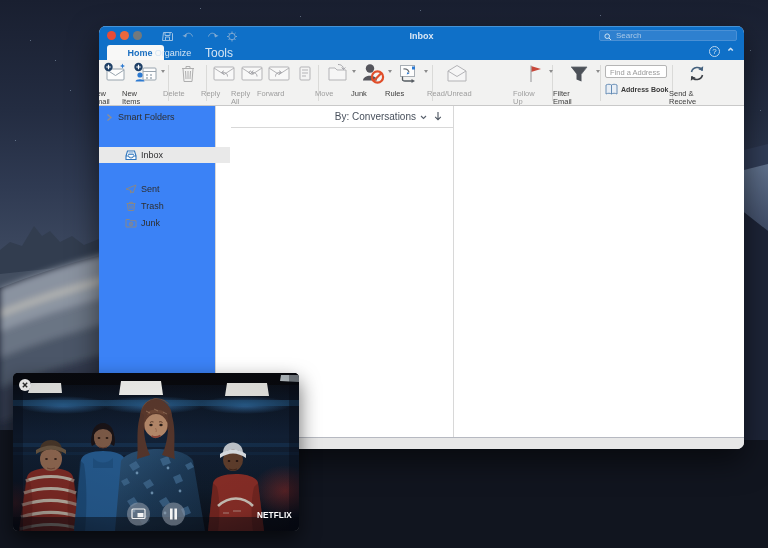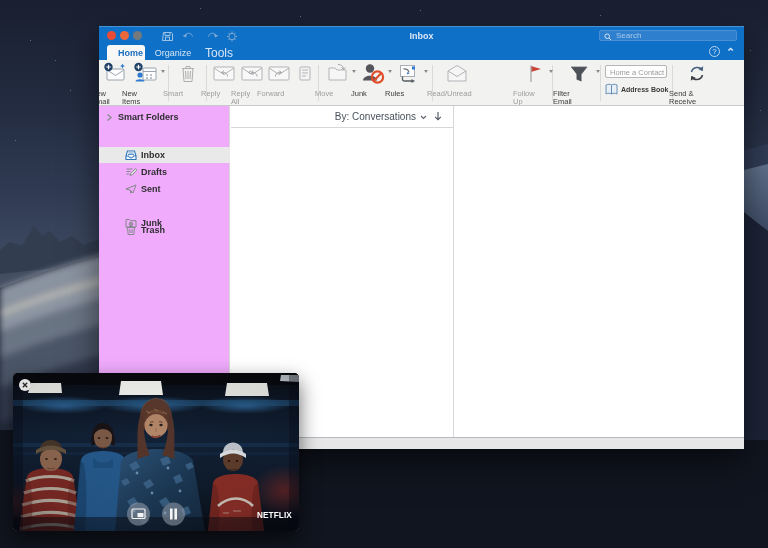--- a/index.html
+++ b/index.html
@@ -69,21 +69,21 @@
         <rect x="55" y="60" width="1" height="1"></rect>
       <rect x="750" y="50" width="1" height="1"></rect>
         <rect x="760" y="110" width="1" height="1"></rect>
       <rect x="420" y="10" width="1" height="1"></rect>
         <rect x="600" y="15" width="1" height="1"></rect>
       <rect x="200" y="8" width="1" height="1"></rect>
         <rect x="300" y="16" width="1" height="1"></rect>
     </g>
   </svg>
 
-  <div class="abs" id="win" style="left:99px;top:26px;width:645px;height:423px;border-radius:0;background:#ffffff;box-shadow:0 12px 30px rgba(0,0,0,0.55);overflow:hidden;">
+  <div class="abs" id="win" style="left:99px;top:26px;width:645px;height:423px;border-radius:7px;background:#ffffff;box-shadow:0 12px 30px rgba(0,0,0,0.55);overflow:hidden;">
 
     <div class="abs" style="left:0;top:0;width:645px;height:19px;background:#0f70c8;border-top:1px solid #4593d6;">
       <div class="abs" style="left:8px;top:4px;width:9px;height:9px;border-radius:50%;background:#ea4b35;"></div>
       <div class="abs" style="left:21px;top:4px;width:9px;height:9px;border-radius:50%;background:#ec683c;"></div>
       <div class="abs" style="left:34px;top:4px;width:9px;height:9px;border-radius:50%;background:#73797c;"></div>
 
       <svg class="abs" style="left:63px;top:3px" width="180" height="13" viewBox="0 0 180 13" fill="none" stroke="#9dc1e4" stroke-width="1">
         <path d="M1.5,2.5 h8 l1,1 v7 h-10 Z M3,2.5 v3 h5 v-3 M3.5,10.5 v-3.5 h4 v3.5"></path>
         <path d="M23,5 c3,-3 6.5,-2 7.5,1.5" stroke="#7fa9d2" fill="none"></path>
         <path d="M20.5,5.8 l4.5,-1.8 -1,3.6 Z" fill="#7fa9d2" stroke="none"></path>
@@ -99,21 +99,21 @@
       <div class="abs" style="left:500px;top:3px;width:138px;height:11px;background:#2e80cf;border:1px solid #4a90d5;border-radius:2px;">
         <svg class="abs" style="left:4px;top:1.5px" width="8" height="8" viewBox="0 0 8 8">
             <circle cx="3.2" cy="3.2" r="2.3" fill="none" stroke="#cfe2f3" stroke-width="1"></circle>
             <path d="M5,5 L7,7" stroke="#cfe2f3" stroke-width="1"></path>
           </svg>
         <div class="abs" style="left:16px;top:0;height:9px;line-height:10px;color:#a9c8e8;font-size:8px;">Search</div>
       </div>
     </div>
 
     <div class="abs" style="left:0;top:19px;width:645px;height:15px;background:#0f70c8;">
-      <div class="abs" style="left:8px;top:0;width:38px;height:15px;background:#f8f8f7;border-radius:3px 3px 0 0;text-align:center;line-height:16px;color:#1a6ec0;font-size:9px;font-weight:bold;padding-left:9px;">Home</div>
+      <div class="abs" style="left:8px;top:0;width:57px;height:15px;background:#f8f8f7;border-radius:3px 3px 0 0;text-align:center;line-height:16px;color:#1a6ec0;font-size:9px;font-weight:bold;padding-left:9px;">Home</div>
       <div class="abs" style="left:52px;top:0;width:44px;height:15px;text-align:center;line-height:16px;color:#d5e5f4;font-size:9px;">Organize</div>
       <div class="abs" style="left:104px;top:0;width:32px;height:15px;text-align:center;line-height:16px;color:#d5e5f4;font-size:12px;">Tools</div>
       <div class="abs" style="left:610px;top:1px;width:11px;height:11px;border:1px solid #bcd6ee;border-radius:50%;color:#cfe2f3;font-size:8px;text-align:center;line-height:10px;">?</div>
       <div class="abs" style="left:627px;top:1px;color:#cfe2f3;font-size:11px;font-weight:bold;">⌃</div>
     </div>
 
     <div class="abs" id="toolbar" style="left:0;top:34px;width:645px;height:46px;background:#f2f2f1;border-bottom:1px solid #c9c9c9;overflow:hidden;">
 
       <div class="sep" style="left:69px"></div>
       <div class="sep" style="left:107px"></div>
@@ -147,21 +147,21 @@
         <div class="tlab dk">New<br>Items</div>
         <div class="caret" style="right:-1px;top:10px;"></div>
       </div>
 
       <div class="tbtn" style="left:72px;width:34px;">
         <svg width="20" height="24" viewBox="0 0 20 24" stroke="#aeaeae" fill="none" stroke-width="1">
           <path d="M5,6.5 h10 l-1,13 h-8 Z"></path>
           <path d="M4,6.5 h12 M8,4.5 h4 v2 h-4 Z"></path>
           <path d="M7.5,9 l0.5,8 M10,9 v8 M12.5,9 l-0.5,8"></path>
         </svg>
-        <div class="tlab gy">Smart</div>
+        <div class="tlab gy">Delete</div>
       </div>
 
       <div class="tbtn" style="left:110px;width:30px;">
         <svg width="24" height="24" viewBox="0 0 24 24" stroke="#b3b3b6" fill="none" stroke-width="1">
           <rect x="2" y="5" width="20" height="13" rx="1" fill="#f8f8f8"></rect>
           <path d="M2,6 L12,12.5 L22,6"></path>
           <path d="M15.5,14.5 c0,-3.5 -3,-4.5 -6,-4 M9.5,10.5 l2.4,-1.8 M9.5,10.5 l2.6,1.6" stroke="#a3a3a8"></path>
         </svg>
         <div class="tlab gy">Reply</div>
       </div>
@@ -245,21 +245,21 @@
       <div class="tbtn" style="left:462px;width:36px;">
         <svg width="24" height="24" viewBox="0 0 24 24">
           <path d="M4,5 H20 L14.5,12 V19.5 L9.5,17.5 V12 Z" fill="#4c5158"></path>
           <path d="M4,5 H20 L14.5,12" fill="none" stroke="#62676e" stroke-width="0.8"></path>
         </svg>
         <div class="tlab dk">Filter<br>Email</div>
         <div class="caret" style="right:-3px;top:10px;"></div>
       </div>
 
       <div class="abs" style="left:506px;top:5px;width:62px;height:13px;background:#fff;border:1px solid #b5b5b5;border-radius:2px;">
-        <div class="abs" style="left:4px;top:1px;font-size:7.5px;color:#9b9b9b;line-height:11px;">Home a Contact</div>
+        <div class="abs" style="left:4px;top:1px;font-size:7.5px;color:#9b9b9b;line-height:11px;">Find a Address</div>
       </div>
       <div class="abs" style="left:506px;top:23px;width:84px;height:14px;">
         <svg class="abs" style="left:0;top:0" width="13" height="13" viewBox="0 0 13 13">
           <path d="M1,2 c2,-1 4,-1 5.5,0 v9 c-1.5,-1 -3.5,-1 -5.5,0 Z" fill="#e8eef5" stroke="#5b84b0" stroke-width="0.9"></path>
           <path d="M12,2 c-2,-1 -4,-1 -5.5,0 v9 c1.5,-1 3.5,-1 5.5,0 Z" fill="#e8eef5" stroke="#5b84b0" stroke-width="0.9"></path>
         </svg>
         <div class="abs" style="left:16px;top:3px;font-size:7px;font-weight:bold;color:#3a3a3a;white-space:nowrap;">Address Book</div>
       </div>
 
       <div class="tbtn" style="left:578px;width:40px;">
@@ -268,48 +268,41 @@
           <path d="M18.2,4.2 l-0.4,4.6 -4.4,-1.4" fill="#44617e" stroke="none"></path>
           <path d="M17.5,13 a6,6 0 0 1 -11,1.5" stroke="#3c4046" stroke-width="1.6"></path>
           <path d="M5.8,18.8 l0.4,-4.6 4.4,1.4" fill="#3c4046" stroke="none"></path>
         </svg>
         <div class="tlab dk">Send &amp;<br>Receive</div>
       </div>
     </div>
 
     <div class="abs" style="left:0;top:80px;width:645px;height:331px;background:#ffffff;">
 
-      <div class="abs" id="sidebar" style="left:0;top:0;width:131px;height:331px;background:#f0abfc;border-right:1px solid #d8d8d8;font-weight:bold;">
+      <div class="abs" id="sidebar" style="left:0;top:0;width:117px;height:331px;background:#3b82f6;border-right:1px solid #d8d8d8;">
         <div class="srow" style="top:3px;">
           <svg class="abs" style="left:6px;top:4px" width="8" height="9" viewBox="0 0 8 9">
               <path d="M2.5,1.5 L6,4.5 L2.5,7.5" fill="none" stroke="#8e8e93" stroke-width="1.4"></path>
             </svg>
           <div class="abs" style="left:19px;top:3px;">Smart Folders</div>
         </div>
         <div class="srow" style="top:41px;height:16px;background:#e9e9e9;">
           <svg class="ic" width="12" height="12" viewBox="0 0 12 12">
               <path d="M1,7 h2.5 c0.3,1.3 1.2,2 2.5,2 c1.3,0 2.2,-0.7 2.5,-2 H11 V10.5 H1 Z M1,7 L2.5,2 h7 L11,7" fill="#ffffff" stroke="#3076bd" stroke-width="1.1"></path>
               <path d="M3.5,4 h5 M3,5.5 h6" stroke="#3076bd" stroke-width="0.8"></path>
             </svg>
           <div class="tx">Inbox</div>
         </div>
-        <div class="srow" style="top:58px;">
-          <svg class="ic" width="12" height="12" viewBox="0 0 12 12" fill="none" stroke="#85878c" stroke-width="1">
-              <path d="M1.5,3 h6 M1.5,5.5 h4 M1.5,8 h3"></path>
-              <path d="M10.5,2.5 l-4.5,4.8 -0.8,2.2 2.2,-0.8 4.3,-4.6 Z" fill="#eee"></path>
-            </svg>
-          <div class="tx">Drafts</div>
-        </div>
         <div class="srow" style="top:75px;">
           <svg class="ic" width="12" height="12" viewBox="0 0 12 12">
               <path d="M1,6 L11,2 L8,10 L5.5,7.2 Z M5.5,7.2 L5.5,10 L7,8.8" fill="none" stroke="#85878c" stroke-width="1"></path>
             </svg>
           <div class="tx">Sent</div>
         </div>
-        <div class="srow" style="top:92px;margin-top:24px;">
+        <div class="srow" style="top:92px;">
           <svg class="ic" width="12" height="12" viewBox="0 0 12 12" fill="none" stroke="#85878c" stroke-width="1">
               <path d="M2.5,3.5 l0.7,7 h5.6 l0.7,-7 Z M1.5,3.5 h9 M4.5,3.5 v-1.2 h3 v1.2"></path>
               <path d="M4.8,5.2 l0.3,3.8 M7.2,5.2 l-0.3,3.8"></path>
             </svg>
           <div class="tx">Trash</div>
         </div>
         <div class="srow" style="top:109px;">
           <svg class="ic" width="12" height="12" viewBox="0 0 12 12" fill="none" stroke="#85878c" stroke-width="1">
               <path d="M1,2.5 h3.5 l1,1.2 H11 V10 H1 Z"></path>
               <circle cx="6" cy="7" r="1.8"></circle>

